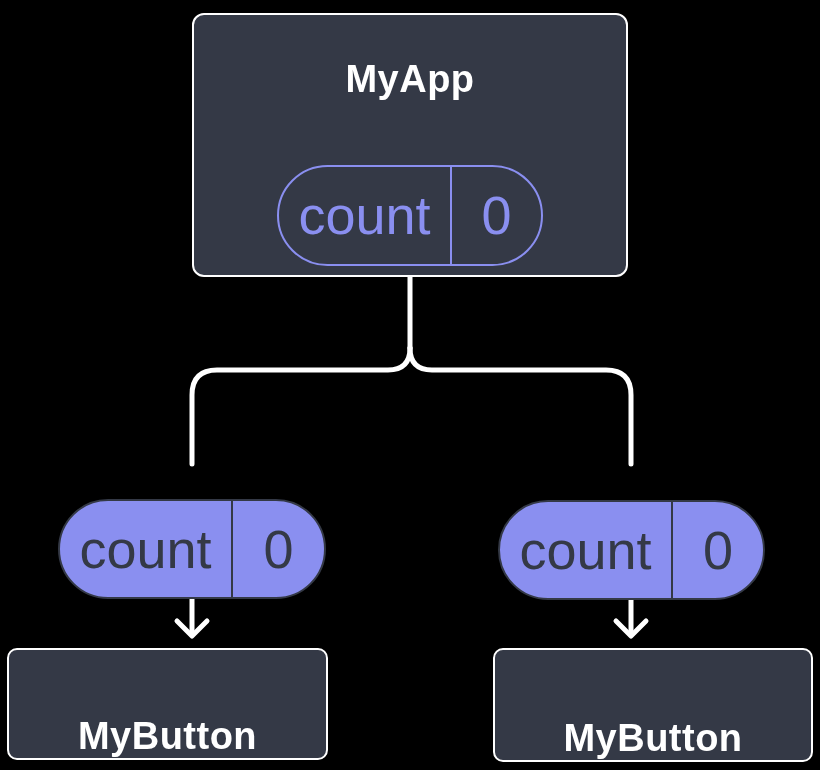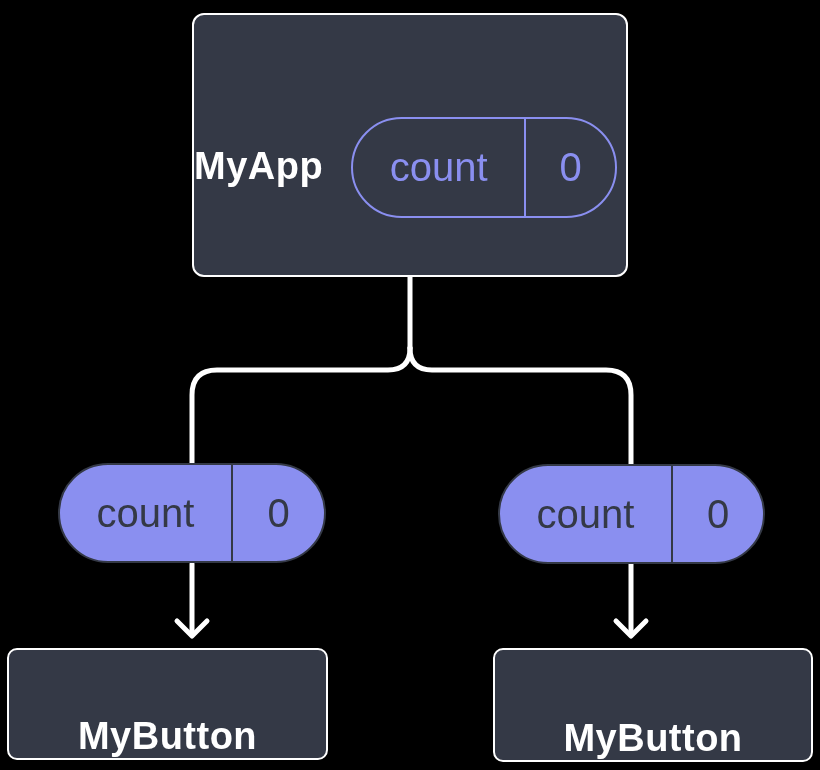--- a/index.html
+++ b/index.html
@@ -38,35 +38,36 @@
   .node-title{
     color:var(--node-text);
     font-size:38px;
     font-weight:700;
     letter-spacing:0.5px;
     line-height:1.1;
   }
   .root-node{
     left:192px;top:13px;width:436px;height:264px;
     border-radius:12px;
-    display:flex;flex-direction:row;align-items:center;
+    display:flex;flex-direction:column;align-items:center;
     padding-top:44px;gap:28px;
   }
   .leaf-node{
     border-radius:10px;
     display:flex;align-items:flex-end;justify-content:center;
   }
   .leaf-left{left:7px;top:648px;width:321px;height:112px;}
   .leaf-right{left:493px;top:648px;width:320px;height:114px;}
   .pill{
     display:flex;
     border-radius:52px;
     overflow:hidden;
-    font-size:40px;
+    font-size:54px;
     font-weight:400;
+    margin-top:36px;
   }
   .pill .pill-name{
     width:173px;
     display:flex;align-items:center;justify-content:center;
   }
   .pill .pill-value{
     flex:1;
     display:flex;align-items:center;justify-content:center;
   }
   .pill.outlined{

